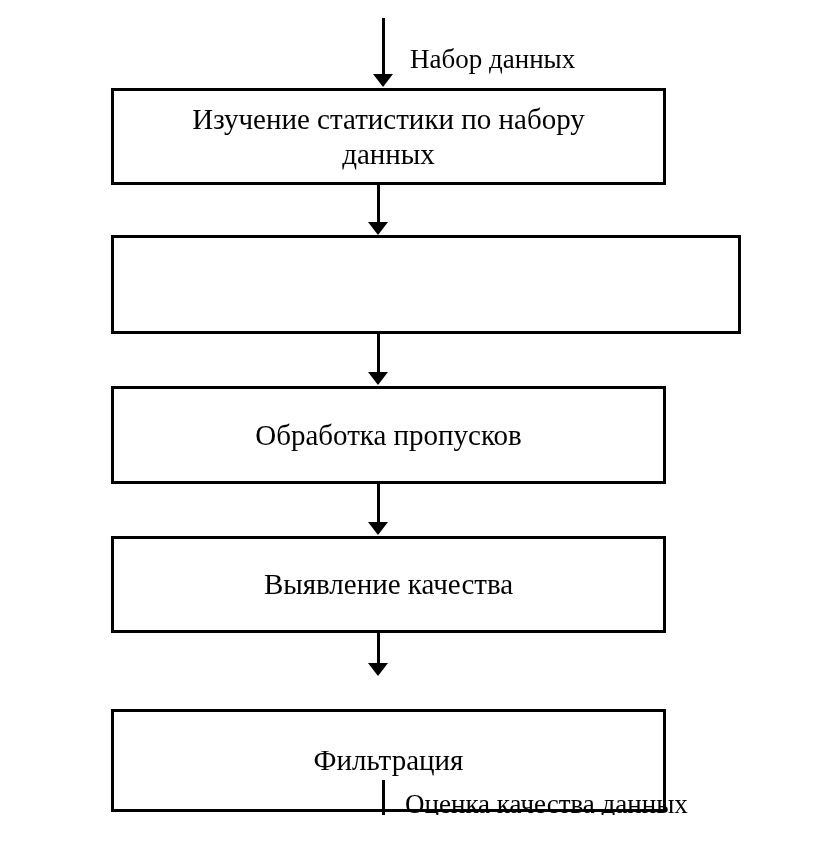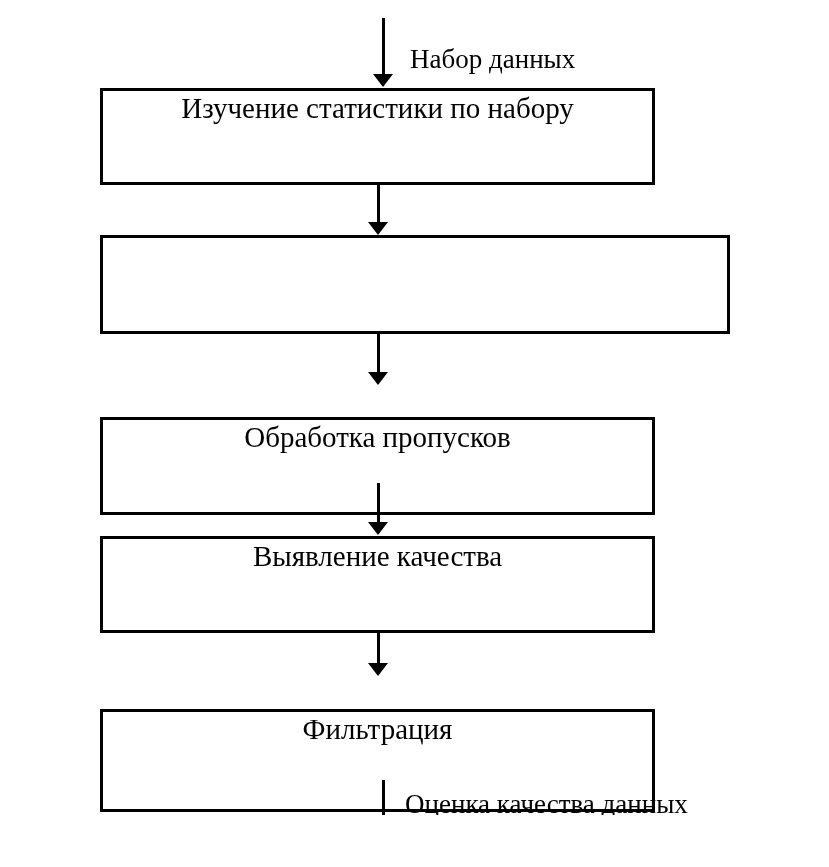--- a/index.html
+++ b/index.html
@@ -14,36 +14,37 @@
     background: #ffffff;
     font-family: "Liberation Serif", "DejaVu Serif", serif;
     color: #000000;
     overflow: hidden;
     border-radius: 25px;
   }
 
   
   .flow-box {
     position: absolute;
-    left: 100px;
+    left: 111px;
     box-sizing: border-box;
     border: 3px solid #000000;
     background: #ffffff;
     display: flex;
     flex-direction: column;
     align-items: center;
+    justify-content: center;
     text-align: center;
     font-size: 29px;
     line-height: 35px;
   }
   .flow-box .line { white-space: nowrap; }
 
   #box-1 { top:  88px; width: 555px; height:  97px; }
   #box-2 { top: 235px; width: 630px; height:  99px; }
-  #box-3 { top: 386px; width: 555px; height:  98px; margin-top: 31px; }
+  #box-3 { top: 386px; width: 555px; height:  98px; }
   #box-4 { top: 536px; width: 555px; height:  97px; }
   #box-5 { top: 677px; width: 555px; height: 103px; margin-top: 32px; }
 
   
   .arrow-shaft {
     position: absolute;
     width: 3px;
     background: #000000;
   }
   .arrow-head {
@@ -86,20 +87,21 @@
 <body>
 
 <div id="canvas">
 
   <div class="arrow-shaft" id="arrow-in-shaft"></div>
   <div class="arrow-head" id="arrow-in-head"></div>
   <div class="edge-label" id="label-input">Набор данных</div>
 
   <div class="flow-box" id="box-1">
     <div class="line">Изучение статистики по набору</div>
+    <div class="line">данных</div>
   </div>
 
   <div class="arrow-shaft" id="arrow-12-shaft"></div>
   <div class="arrow-head" id="arrow-12-head"></div>
 
   <div class="flow-box" id="box-2">
   </div>
 
   <div class="arrow-shaft" id="arrow-23-shaft"></div>
   <div class="arrow-head" id="arrow-23-head"></div>

